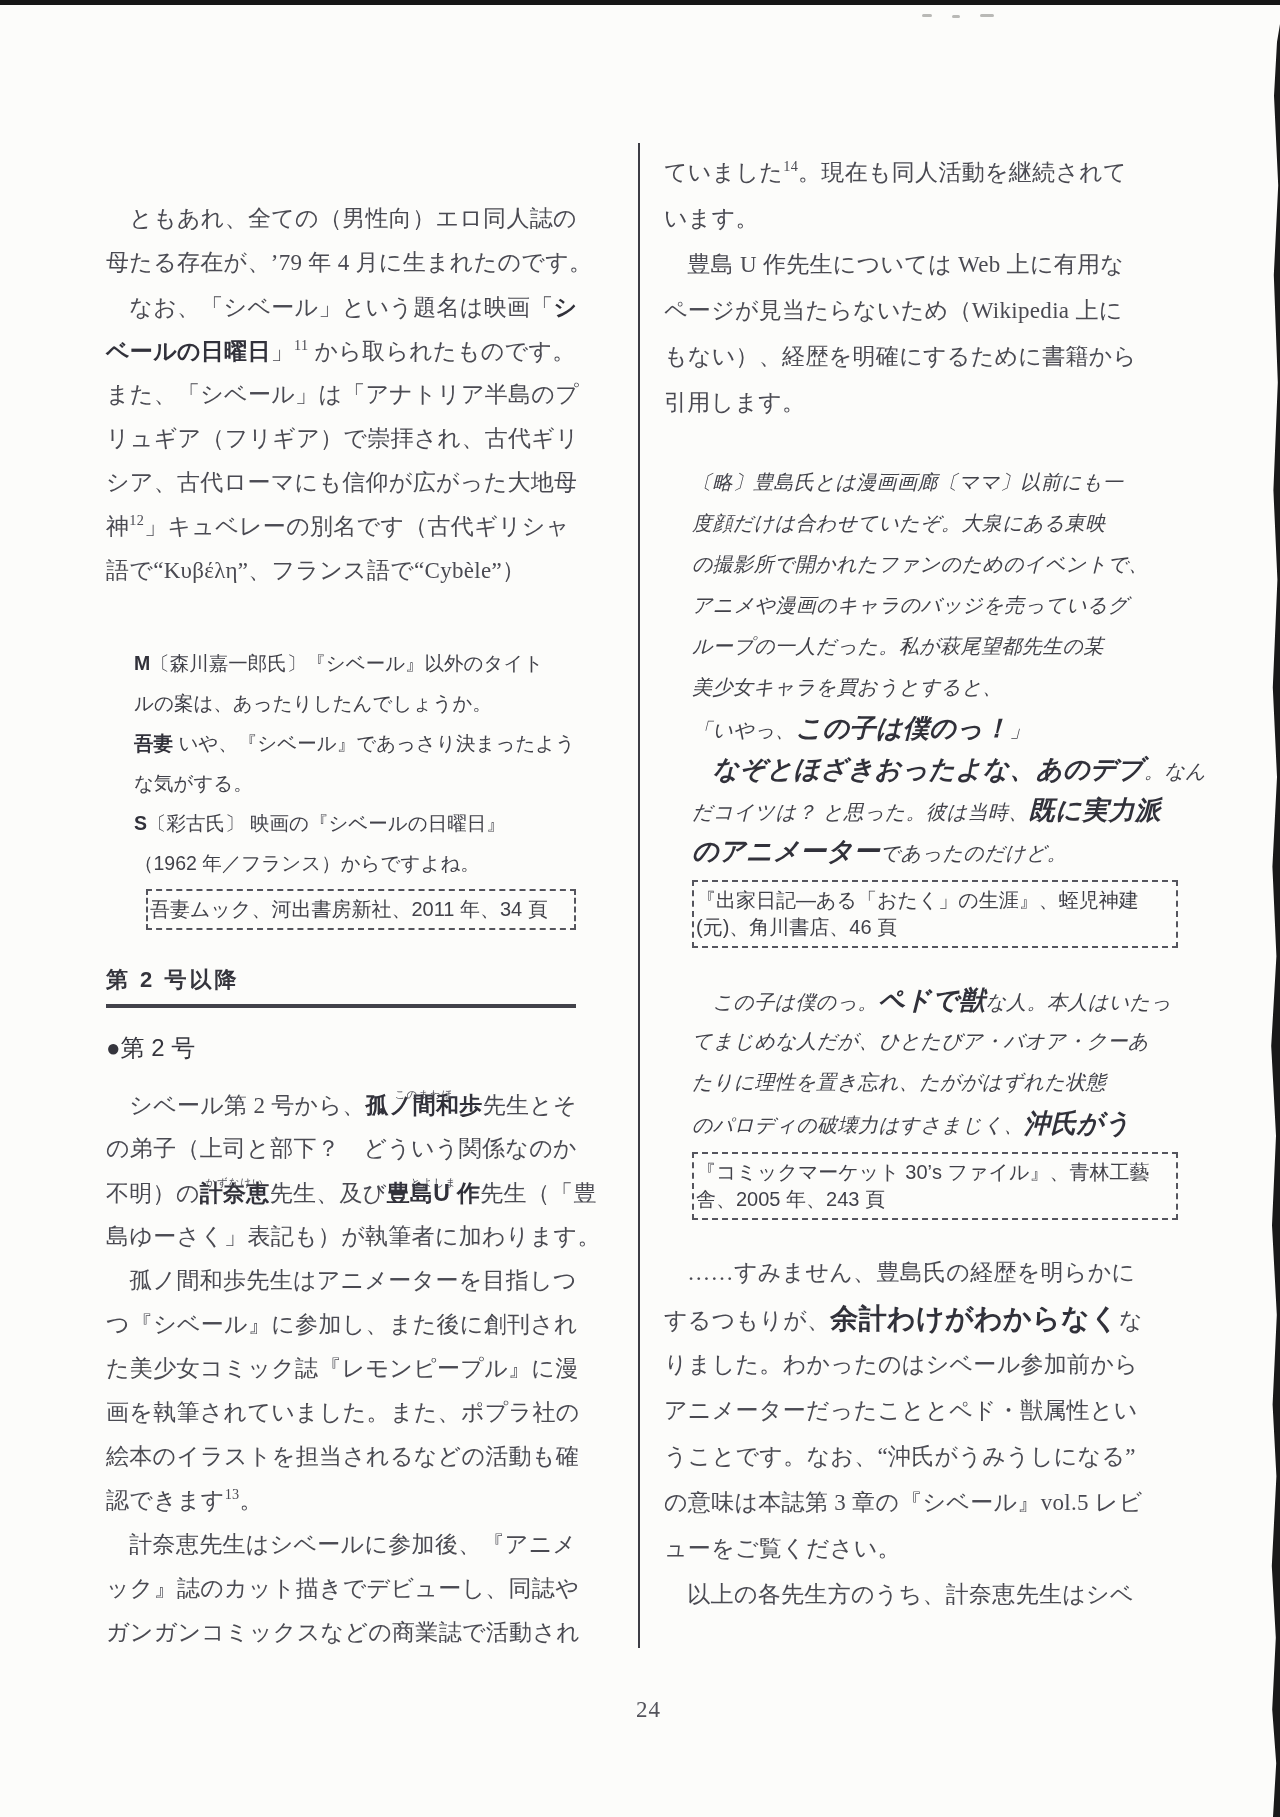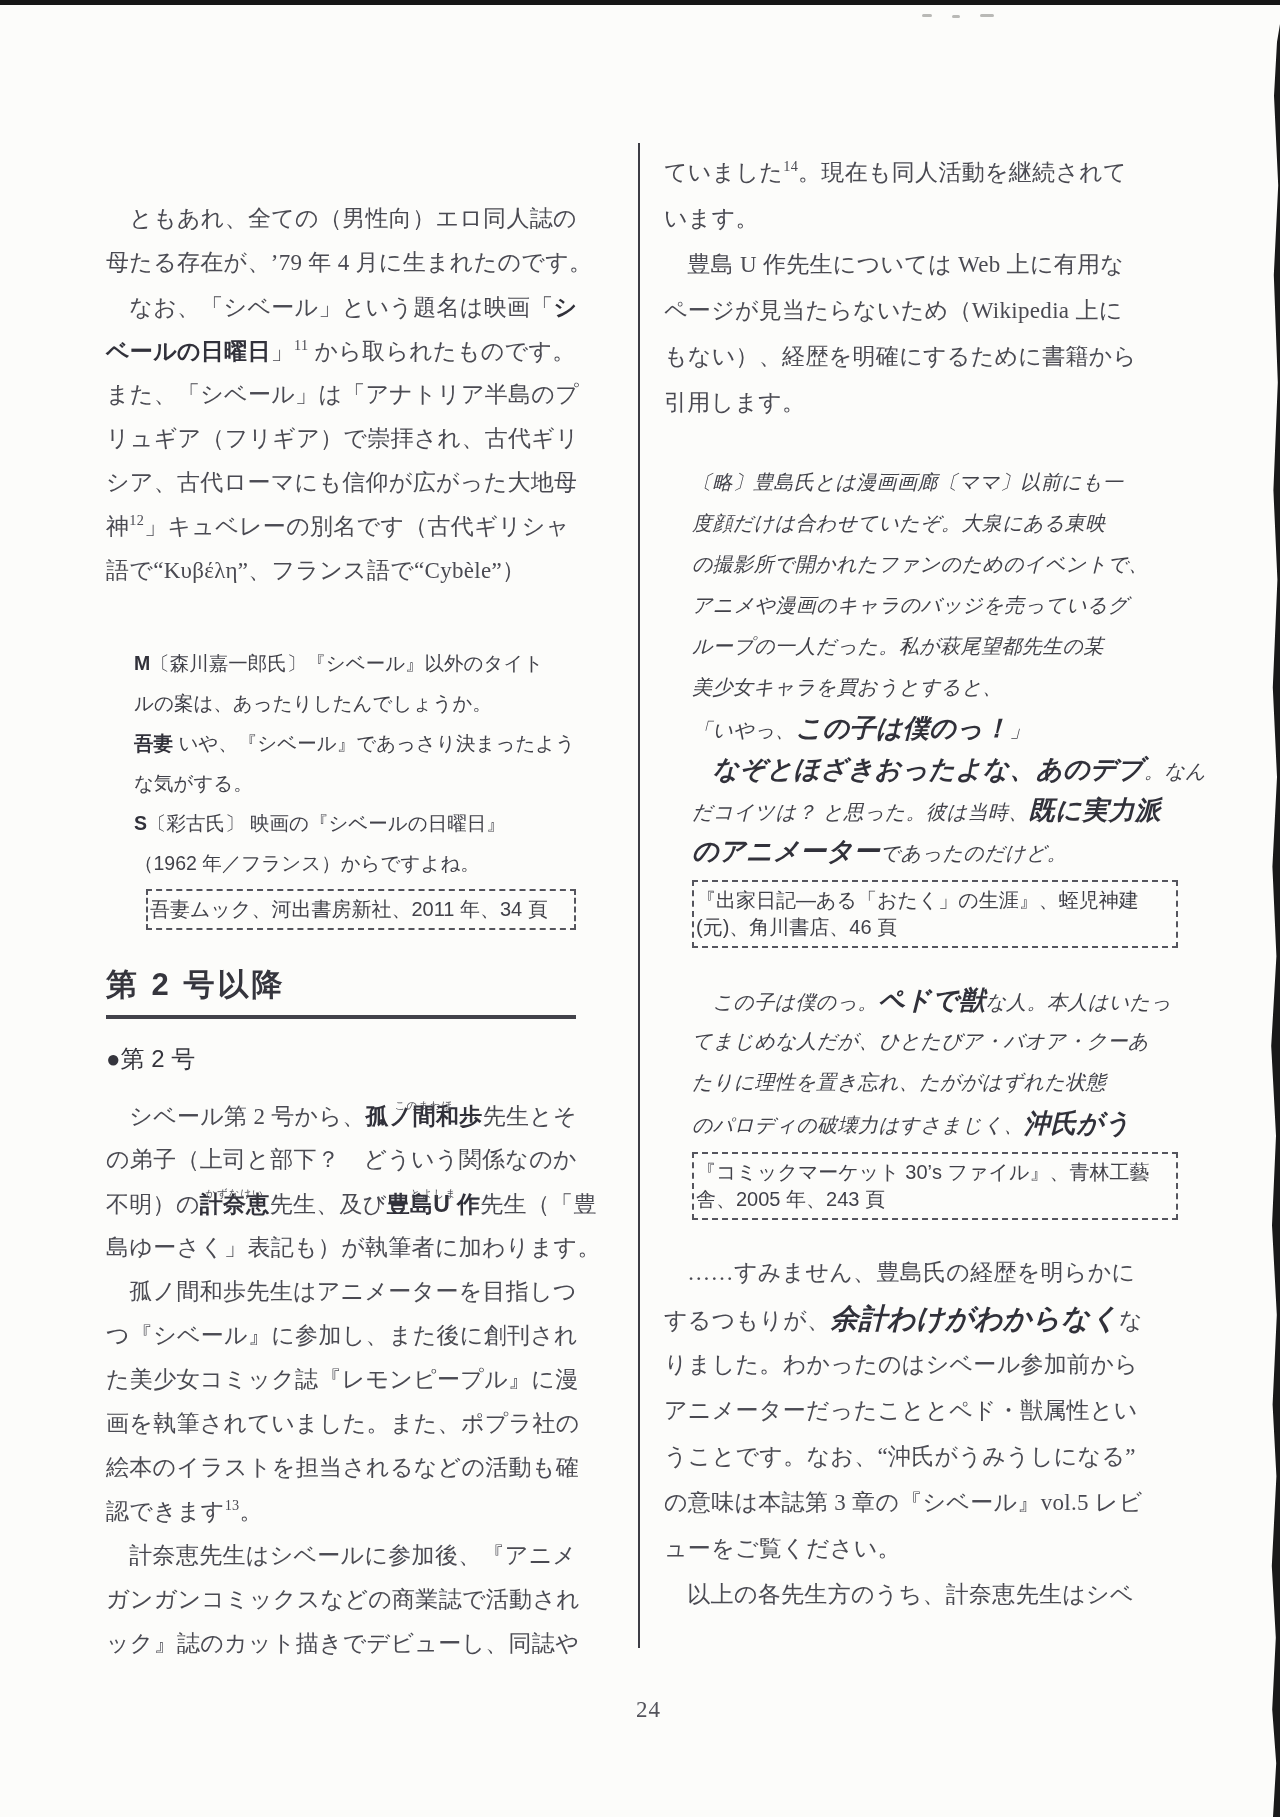--- a/index.html
+++ b/index.html
@@ -44,30 +44,30 @@
   .k-citation + .k-quote{margin-top:32px;}
 
   .k-citation{--lh:27px;font-size:20px;margin-top:6px;
     border:2px dashed #55555d;padding:5px 2px;
     font-family:"Liberation Sans","DejaVu Sans",sans-serif;color:#414149;}
   .col-left .k-citation{margin-left:40px;}
   .col-right .k-citation{margin-left:28px;margin-right:-14px;margin-top:8px;}
 
   .k-heading{margin-top:36px;padding-bottom:10px;line-height:1.25;
     font-family:"Liberation Sans","DejaVu Sans",sans-serif;
-    font-weight:700;font-size:31px;letter-spacing:3px;color:#35353d;
+    font-weight:700;font-size:22px;letter-spacing:3px;color:#35353d;
     border-bottom:4px solid #42424a;}
   .k-bullet{margin-top:24px;line-height:1.3;
     font-family:"Liberation Sans","DejaVu Sans",sans-serif;
     font-size:24px;color:#35353d;}
 
   
   .bd{font-family:"Liberation Sans","DejaVu Sans",sans-serif;font-weight:700;color:#31313a;}
   .bg{font-family:"Liberation Sans","DejaVu Sans",sans-serif;font-weight:700;color:#31313a;font-size:1.3em;}
-  .k-body .bg{font-size:1.22em;font-style:italic;}
+  .k-body .bg{font-size:1.22em;}
 
   sup{font-size:0.62em;vertical-align:super;line-height:0;}
 
   
   .rb{position:relative;display:inline-block;}
   .rb .rt{position:absolute;top:-11px;left:50%;transform:translateX(-50%);
     font-size:10.5px;font-weight:400;letter-spacing:1px;white-space:nowrap;color:#4a4a52;}
 </style>
 </head>
 <body>
@@ -111,22 +111,22 @@
         <div class="line"><span>の弟子（上司と部下？　どういう関係なのか</span></div>
         <div class="line"><span>不明）の</span><span class="rb bd">計奈恵<span class="rt sans">かずなけい</span></span><span>先生、及び</span><span class="rb bd">豊島U 作<span class="rt sans">とよしま</span></span><span>先生（「豊</span></div>
         <div class="line"><span>島ゆーさく」表記も）が執筆者に加わります。</span></div>
         <div class="line"><span>　孤ノ間和歩先生はアニメーターを目指しつ</span></div>
         <div class="line"><span>つ『シベール』に参加し、また後に創刊され</span></div>
         <div class="line"><span>た美少女コミック誌『レモンピープル』に漫</span></div>
         <div class="line"><span>画を執筆されていました。また、ポプラ社の</span></div>
         <div class="line"><span>絵本のイラストを担当されるなどの活動も確</span></div>
         <div class="line"><span>認できます</span><sup>13</sup><span>。</span></div>
         <div class="line"><span>　計奈恵先生はシベールに参加後、『アニメ</span></div>
+        <div class="line"><span>ック』誌のカット描きでデビューし、同誌や</span></div>
         <div class="line"><span>ガンガンコミックスなどの商業誌で活動され</span></div>
-        <div class="line"><span>ック』誌のカット描きでデビューし、同誌や</span></div>
       </div>
     </div>
   <div class="col col-right" id="col-right">
       <div class="blk k-body">
         <div class="line"><span>ていました</span><sup>14</sup><span>。現在も同人活動を継続されて</span></div>
         <div class="line"><span>います。</span></div>
         <div class="line"><span>　豊島 U 作先生については Web 上に有用な</span></div>
         <div class="line"><span>ページが見当たらないため（Wikipedia 上に</span></div>
         <div class="line"><span>もない）、経歴を明確にするために書籍から</span></div>
         <div class="line"><span>引用します。</span></div>

